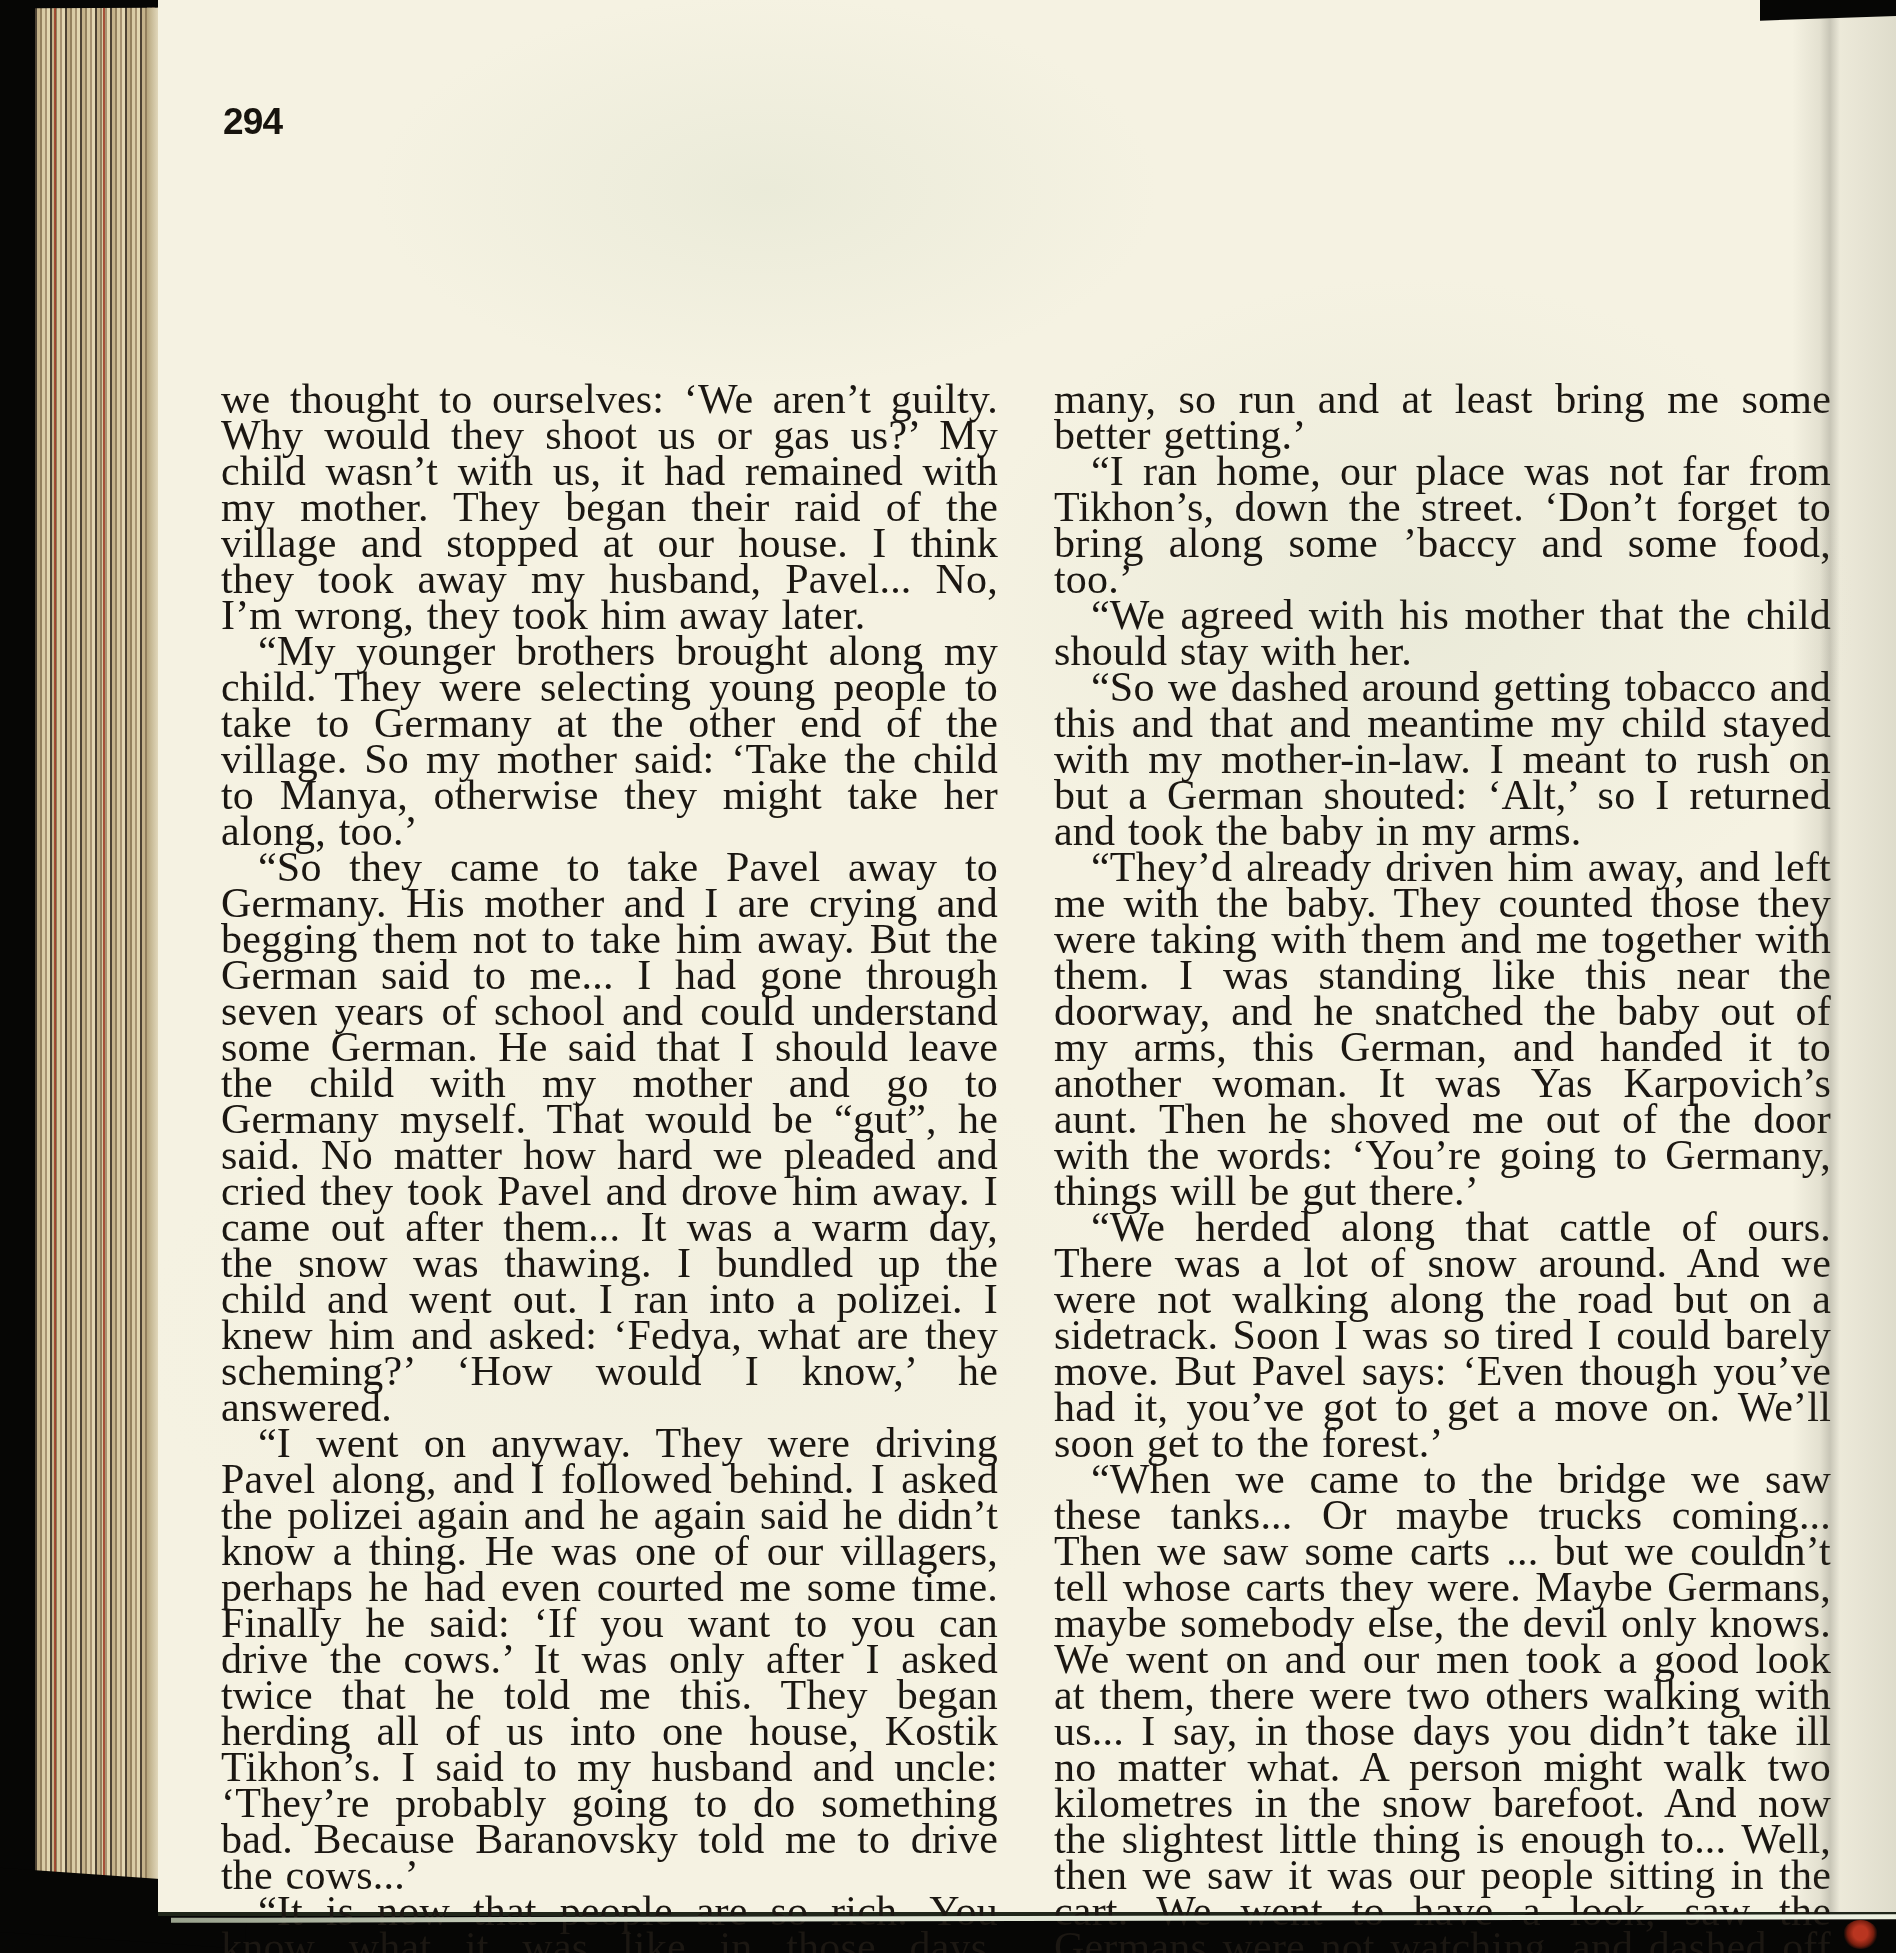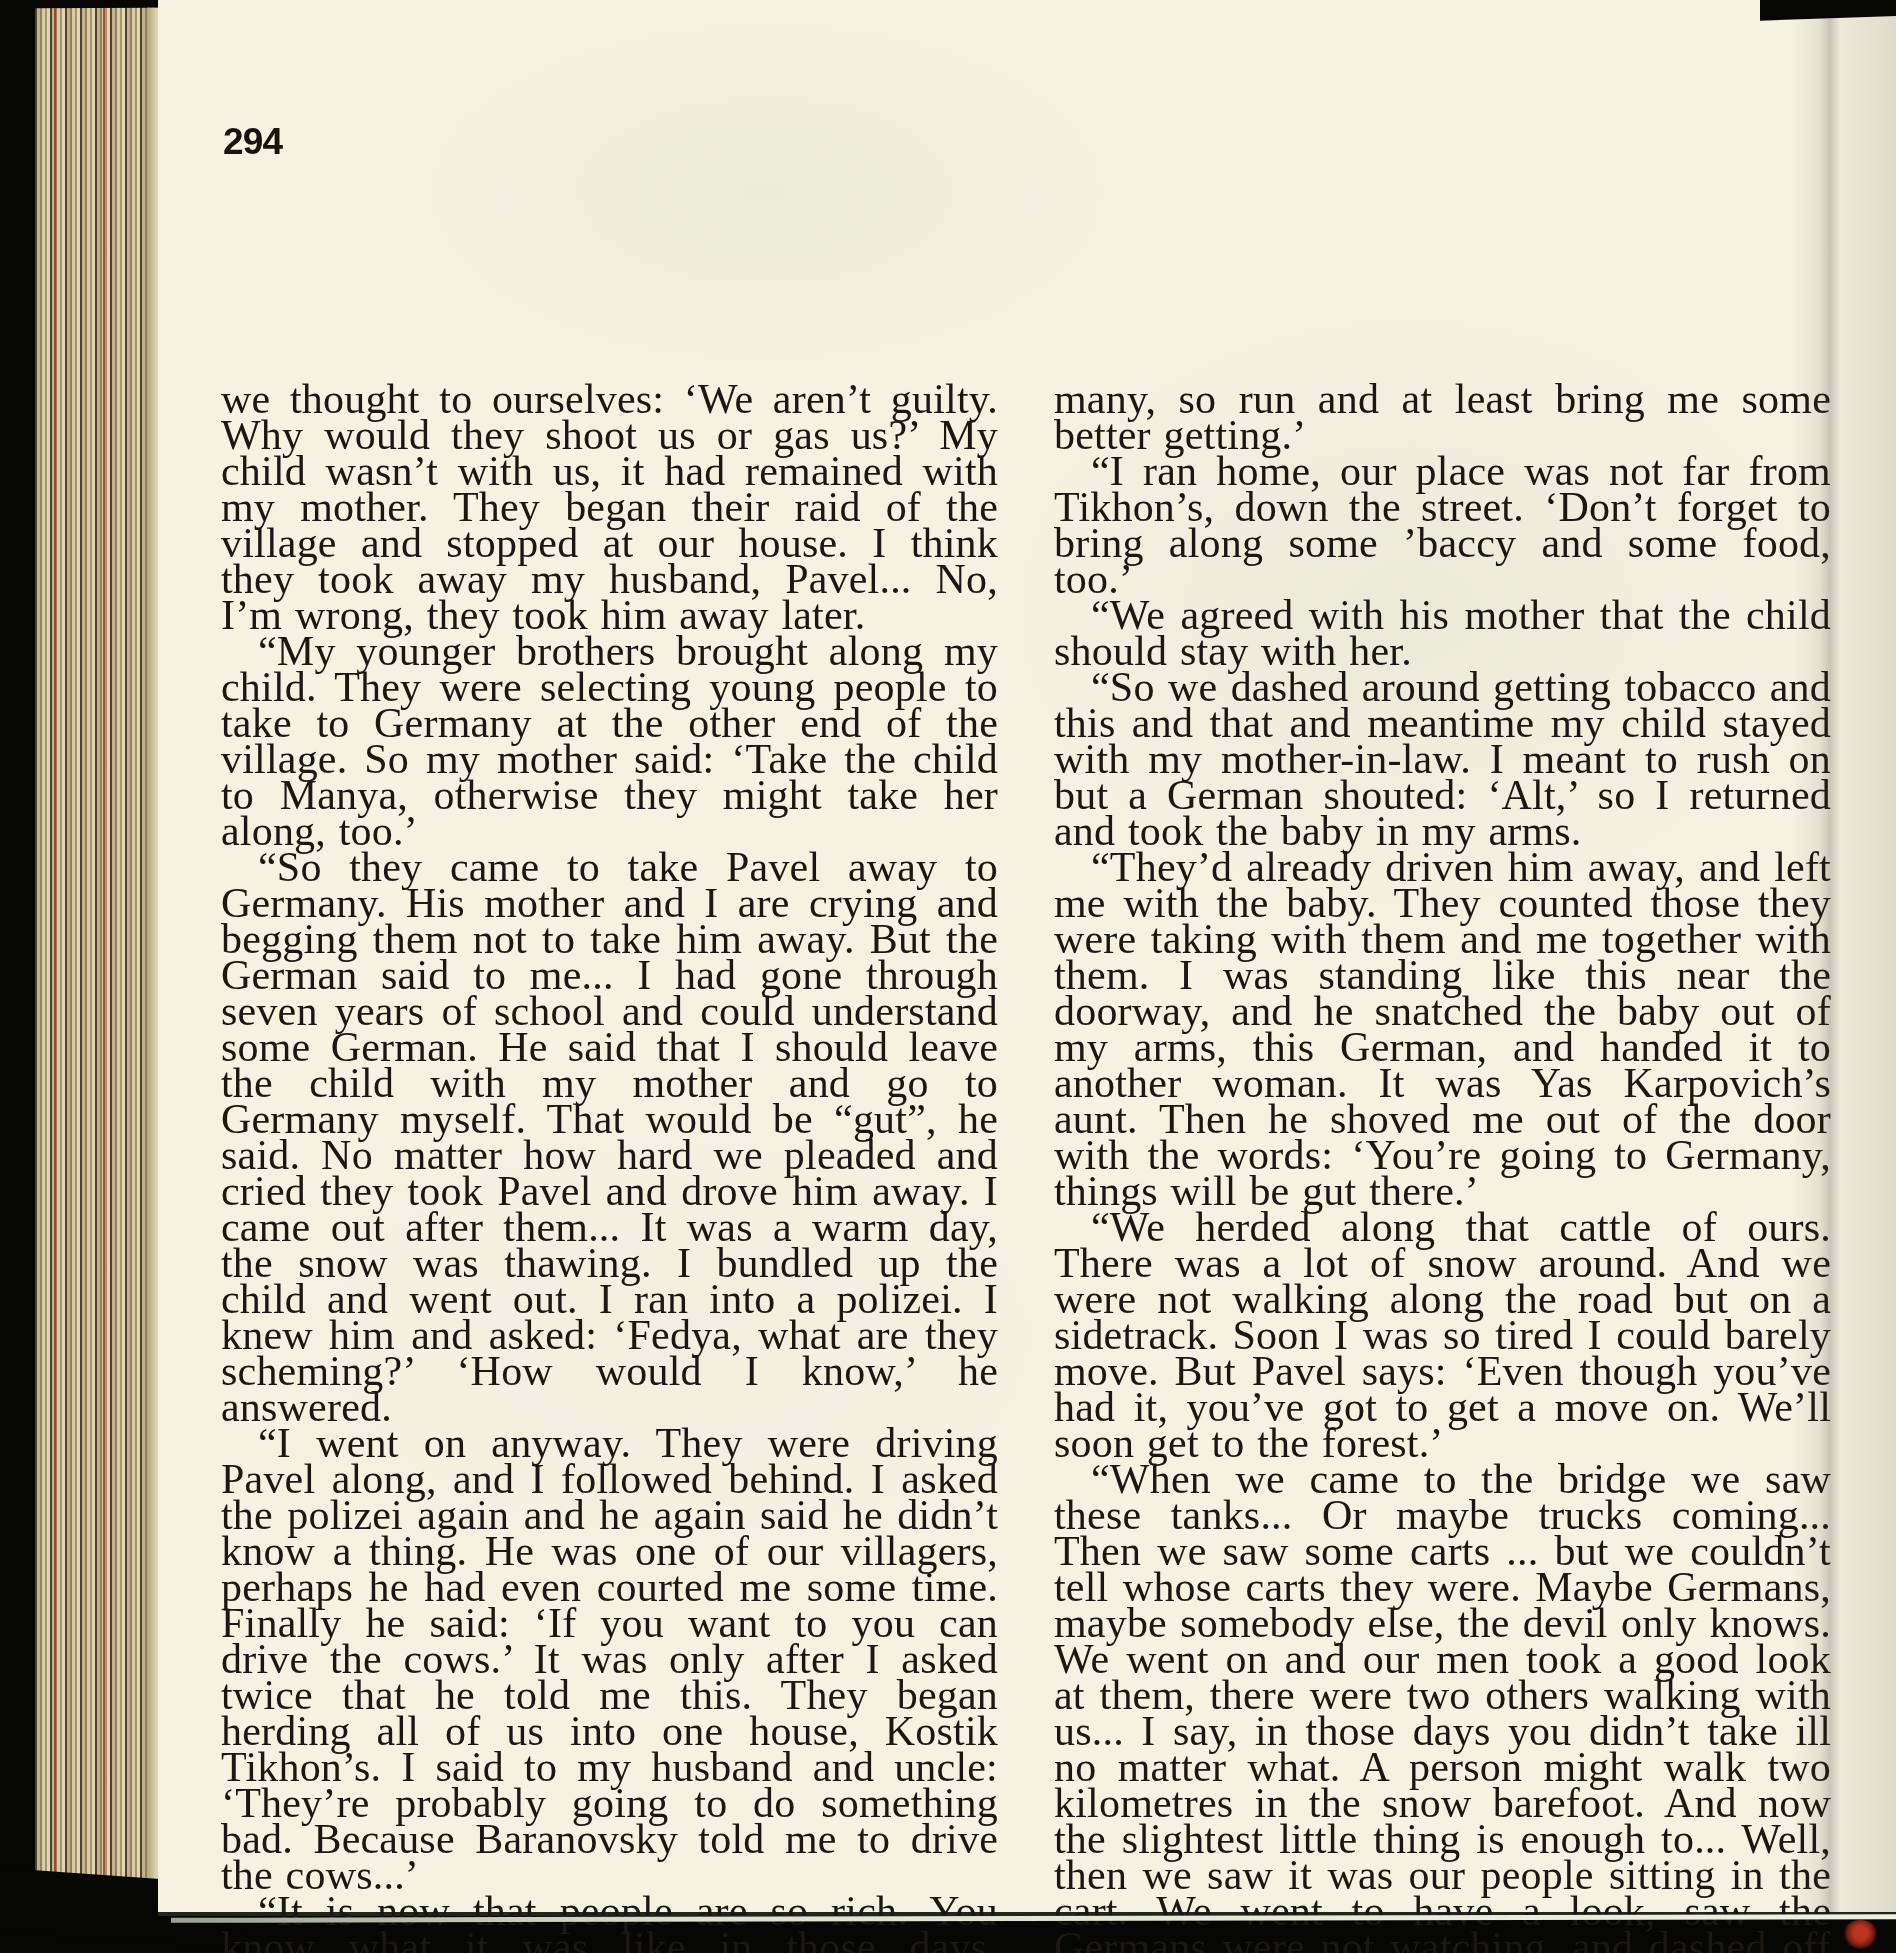--- a/index.html
+++ b/index.html
@@ -63,21 +63,20 @@
     border-radius:50%;
     background:radial-gradient(circle at 50% 45%,
       #b93520 0 30%, #741d0e 55%, rgba(0,0,0,0) 72%);
   }
 
   .page-number {
     position:absolute; left:65px; top:101px;
     font-family:"Liberation Sans", sans-serif;
     font-weight:700; font-size:37px; letter-spacing:-0.8px;
     color:#17140e;
-    margin-top:20px;
   }
 
   .columns {
     position:absolute; left:63px; top:381px; width:1610px;
     display:flex; gap:56px;
   }
   .col {
     width:777px;
     font-size:42px; line-height:36px;
     text-align:justify;

